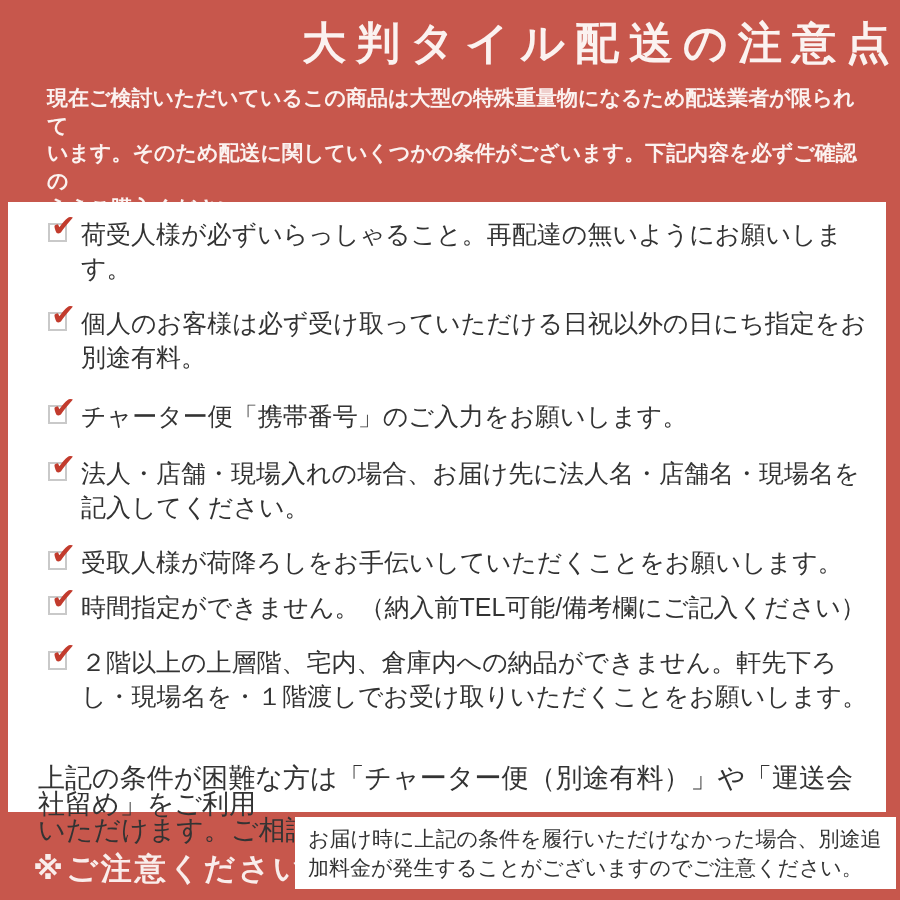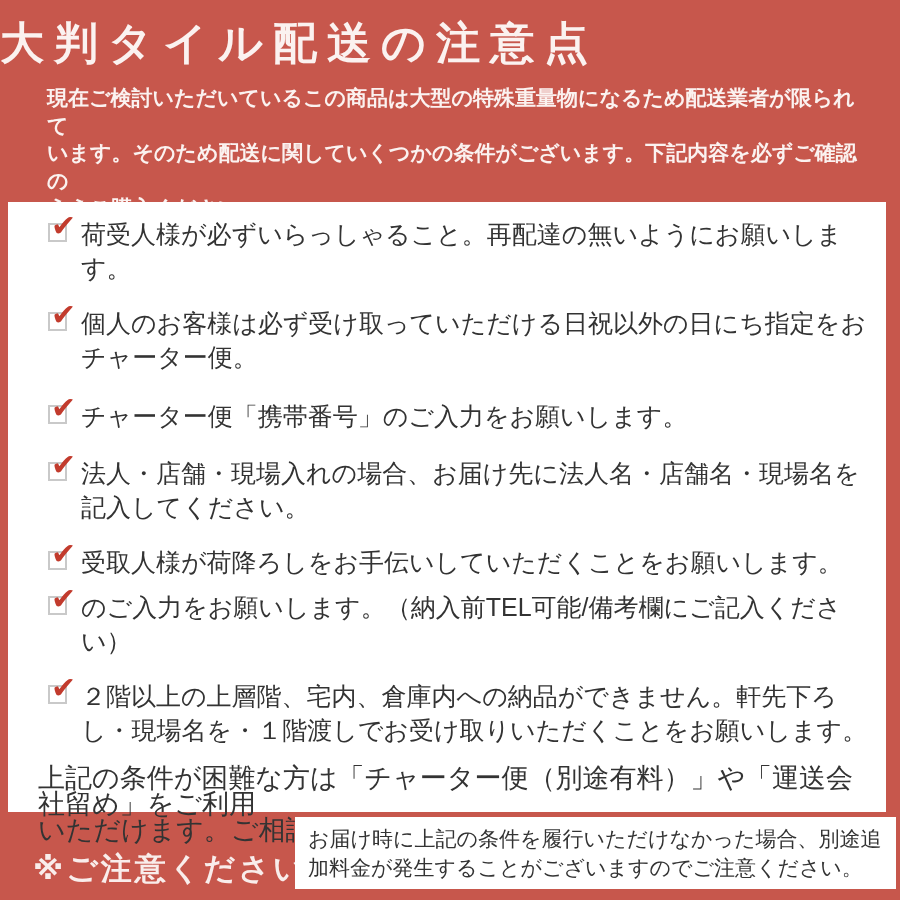--- a/index.html
+++ b/index.html
@@ -5,21 +5,21 @@
   html,body { margin:0; padding:0; }
   #screen {
     position:relative;
     width:900px; height:900px;
     background:#c7574c;
     overflow:hidden;
     font-family:"Liberation Sans","DejaVu Sans",sans-serif;
   }
   .page-title {
     position:absolute; top:14px; left:0; right:0;
-    text-align:left;
+    text-align:right;
     font-size:44px; font-weight:900;
     color:#fbf2f0; letter-spacing:10px;
     white-space:nowrap;
   }
   .intro {
     position:absolute; top:84px; left:47px; width:815px;
     font-size:21px; line-height:27.5px; font-weight:600;
     color:#fbf2f0;
     white-space:pre-line;
   }
@@ -99,21 +99,21 @@
             <span class="tick">✔</span>
           </span>
         <span class="txt">荷受人様が必ずいらっしゃること。再配達の無いようにお願いします。</span>
       </div>
 
       <div class="item">
         <span class="check-wrap">
             <span class="tick">✔</span>
           </span>
         <span class="txt">個人のお客様は必ず受け取っていただける日祝以外の日にち指定をお
-チャーター便。</span>
+別途有料。</span>
       </div>
 
       <div class="item">
         <span class="check-wrap">
             <span class="tick">✔</span>
           </span>
         <span class="txt">チャーター便「携帯番号」のご入力をお願いします。</span>
       </div>
 
       <div class="item">
@@ -128,21 +128,21 @@
         <span class="check-wrap">
             <span class="tick">✔</span>
           </span>
         <span class="txt">受取人様が荷降ろしをお手伝いしていただくことをお願いします。</span>
       </div>
 
       <div class="item">
         <span class="check-wrap">
             <span class="tick">✔</span>
           </span>
-        <span class="txt">のご入力をお願いします。（納入前TEL可能/備考欄にご記入ください）</span>
+        <span class="txt">時間指定ができません。（納入前TEL可能/備考欄にご記入ください）</span>
       </div>
 
       <div class="item">
         <span class="check-wrap">
             <span class="tick">✔</span>
           </span>
         <span class="txt">２階以上の上層階、宅内、倉庫内への納品ができません。軒先下ろ
 し・現場名を・１階渡しでお受け取りいただくことをお願いします。</span>
       </div>
 

